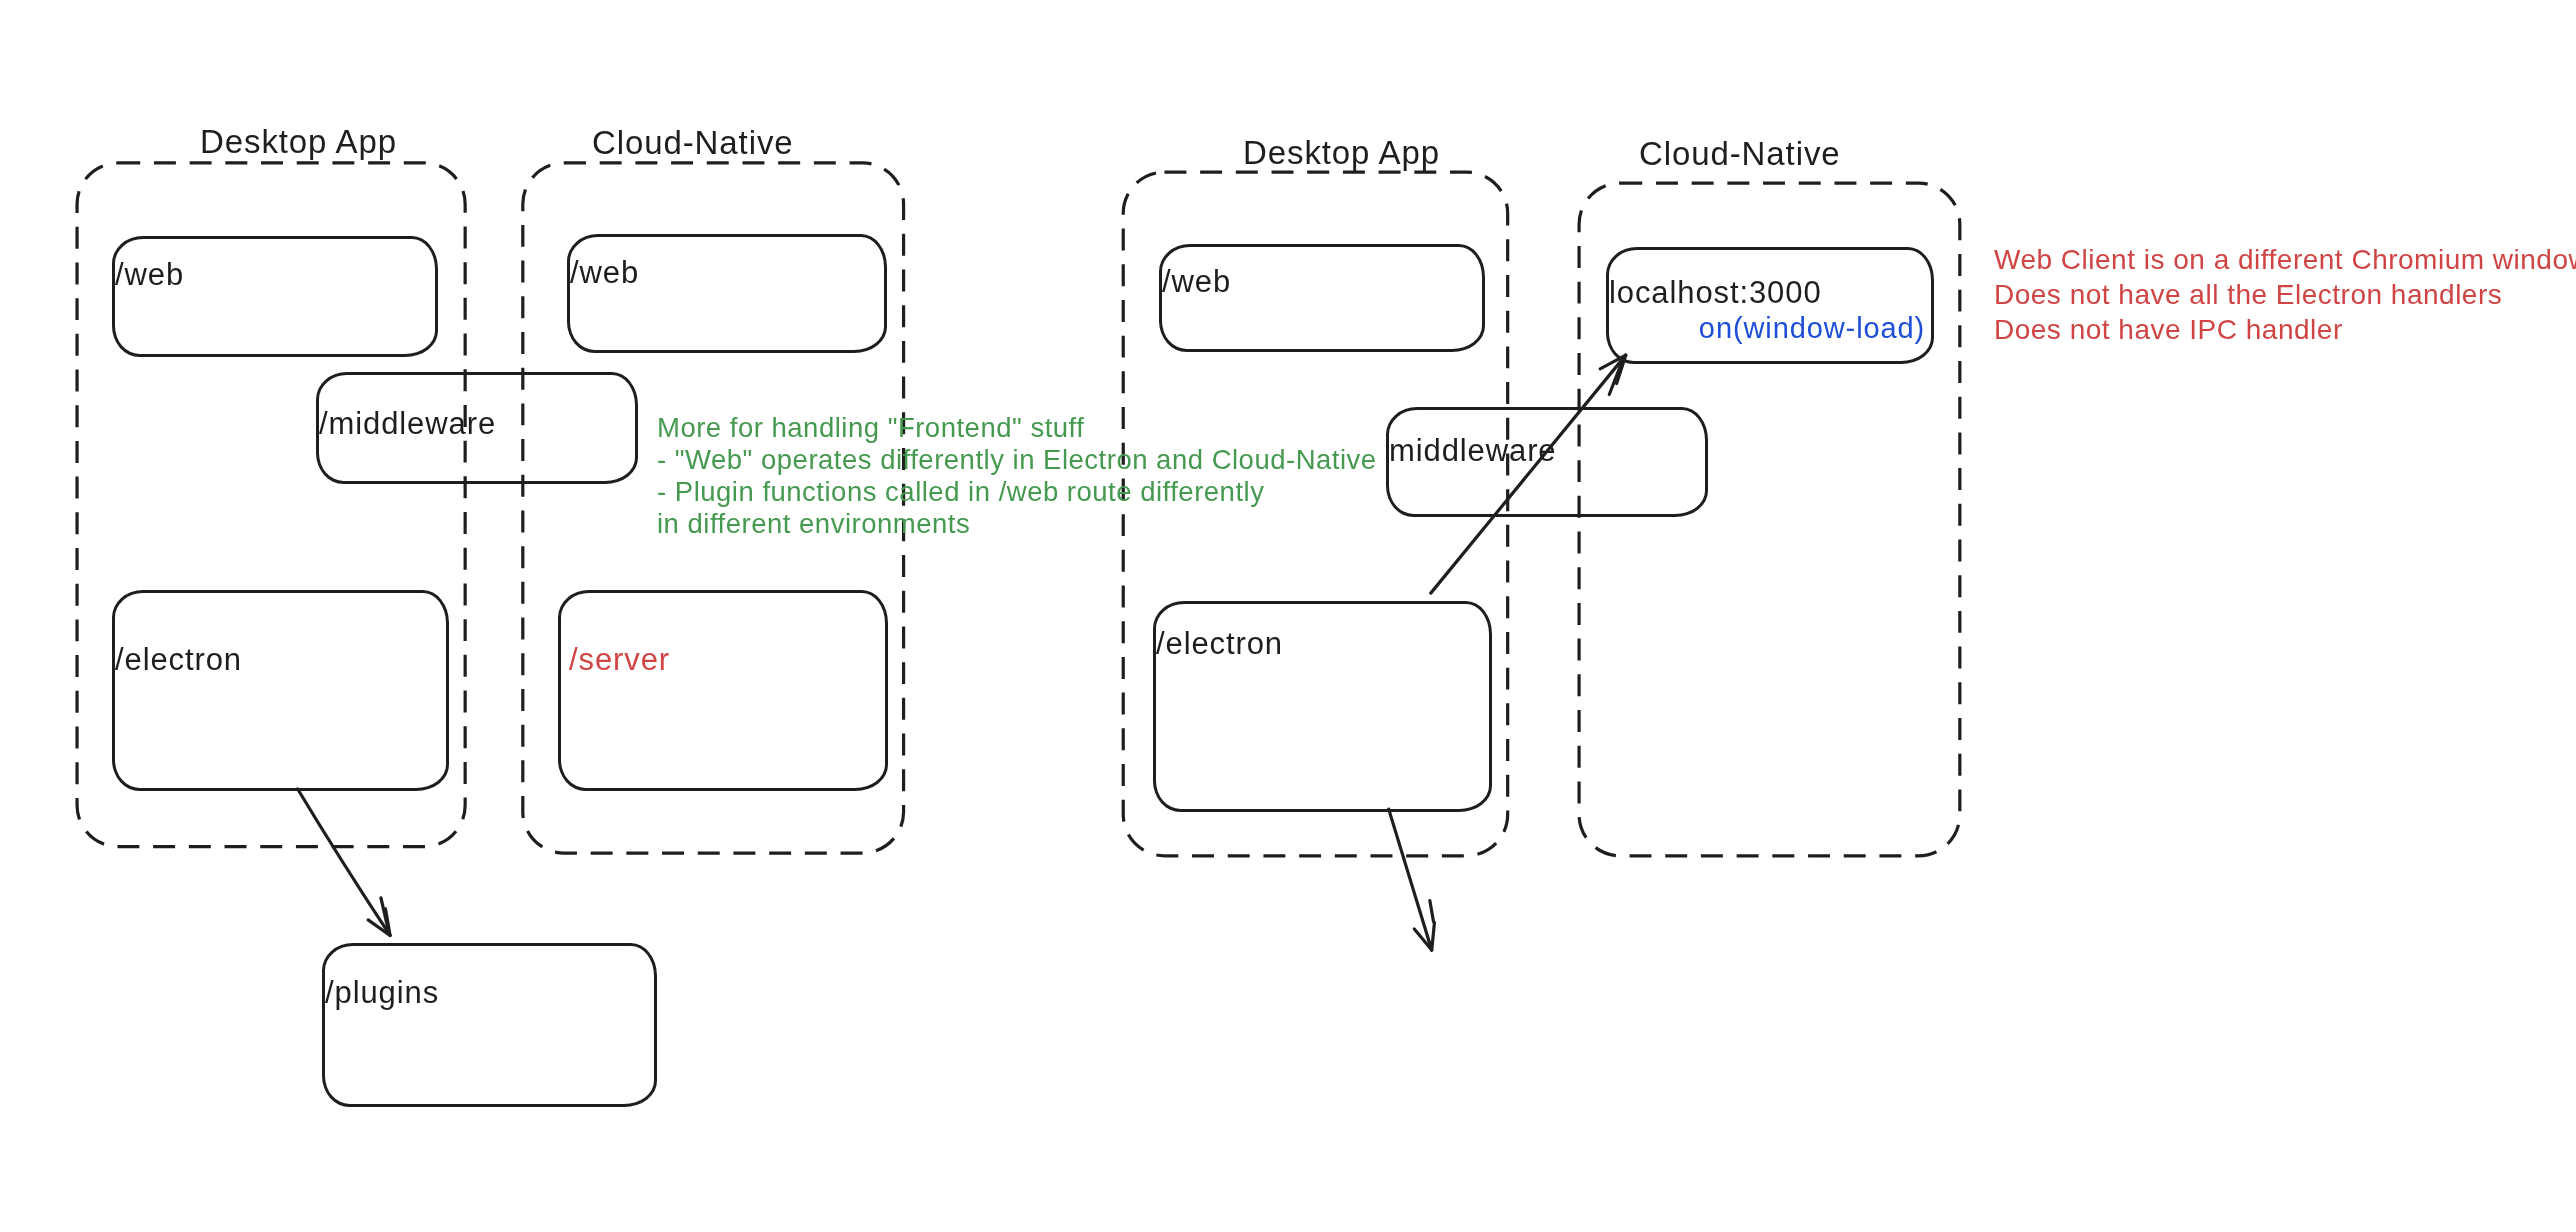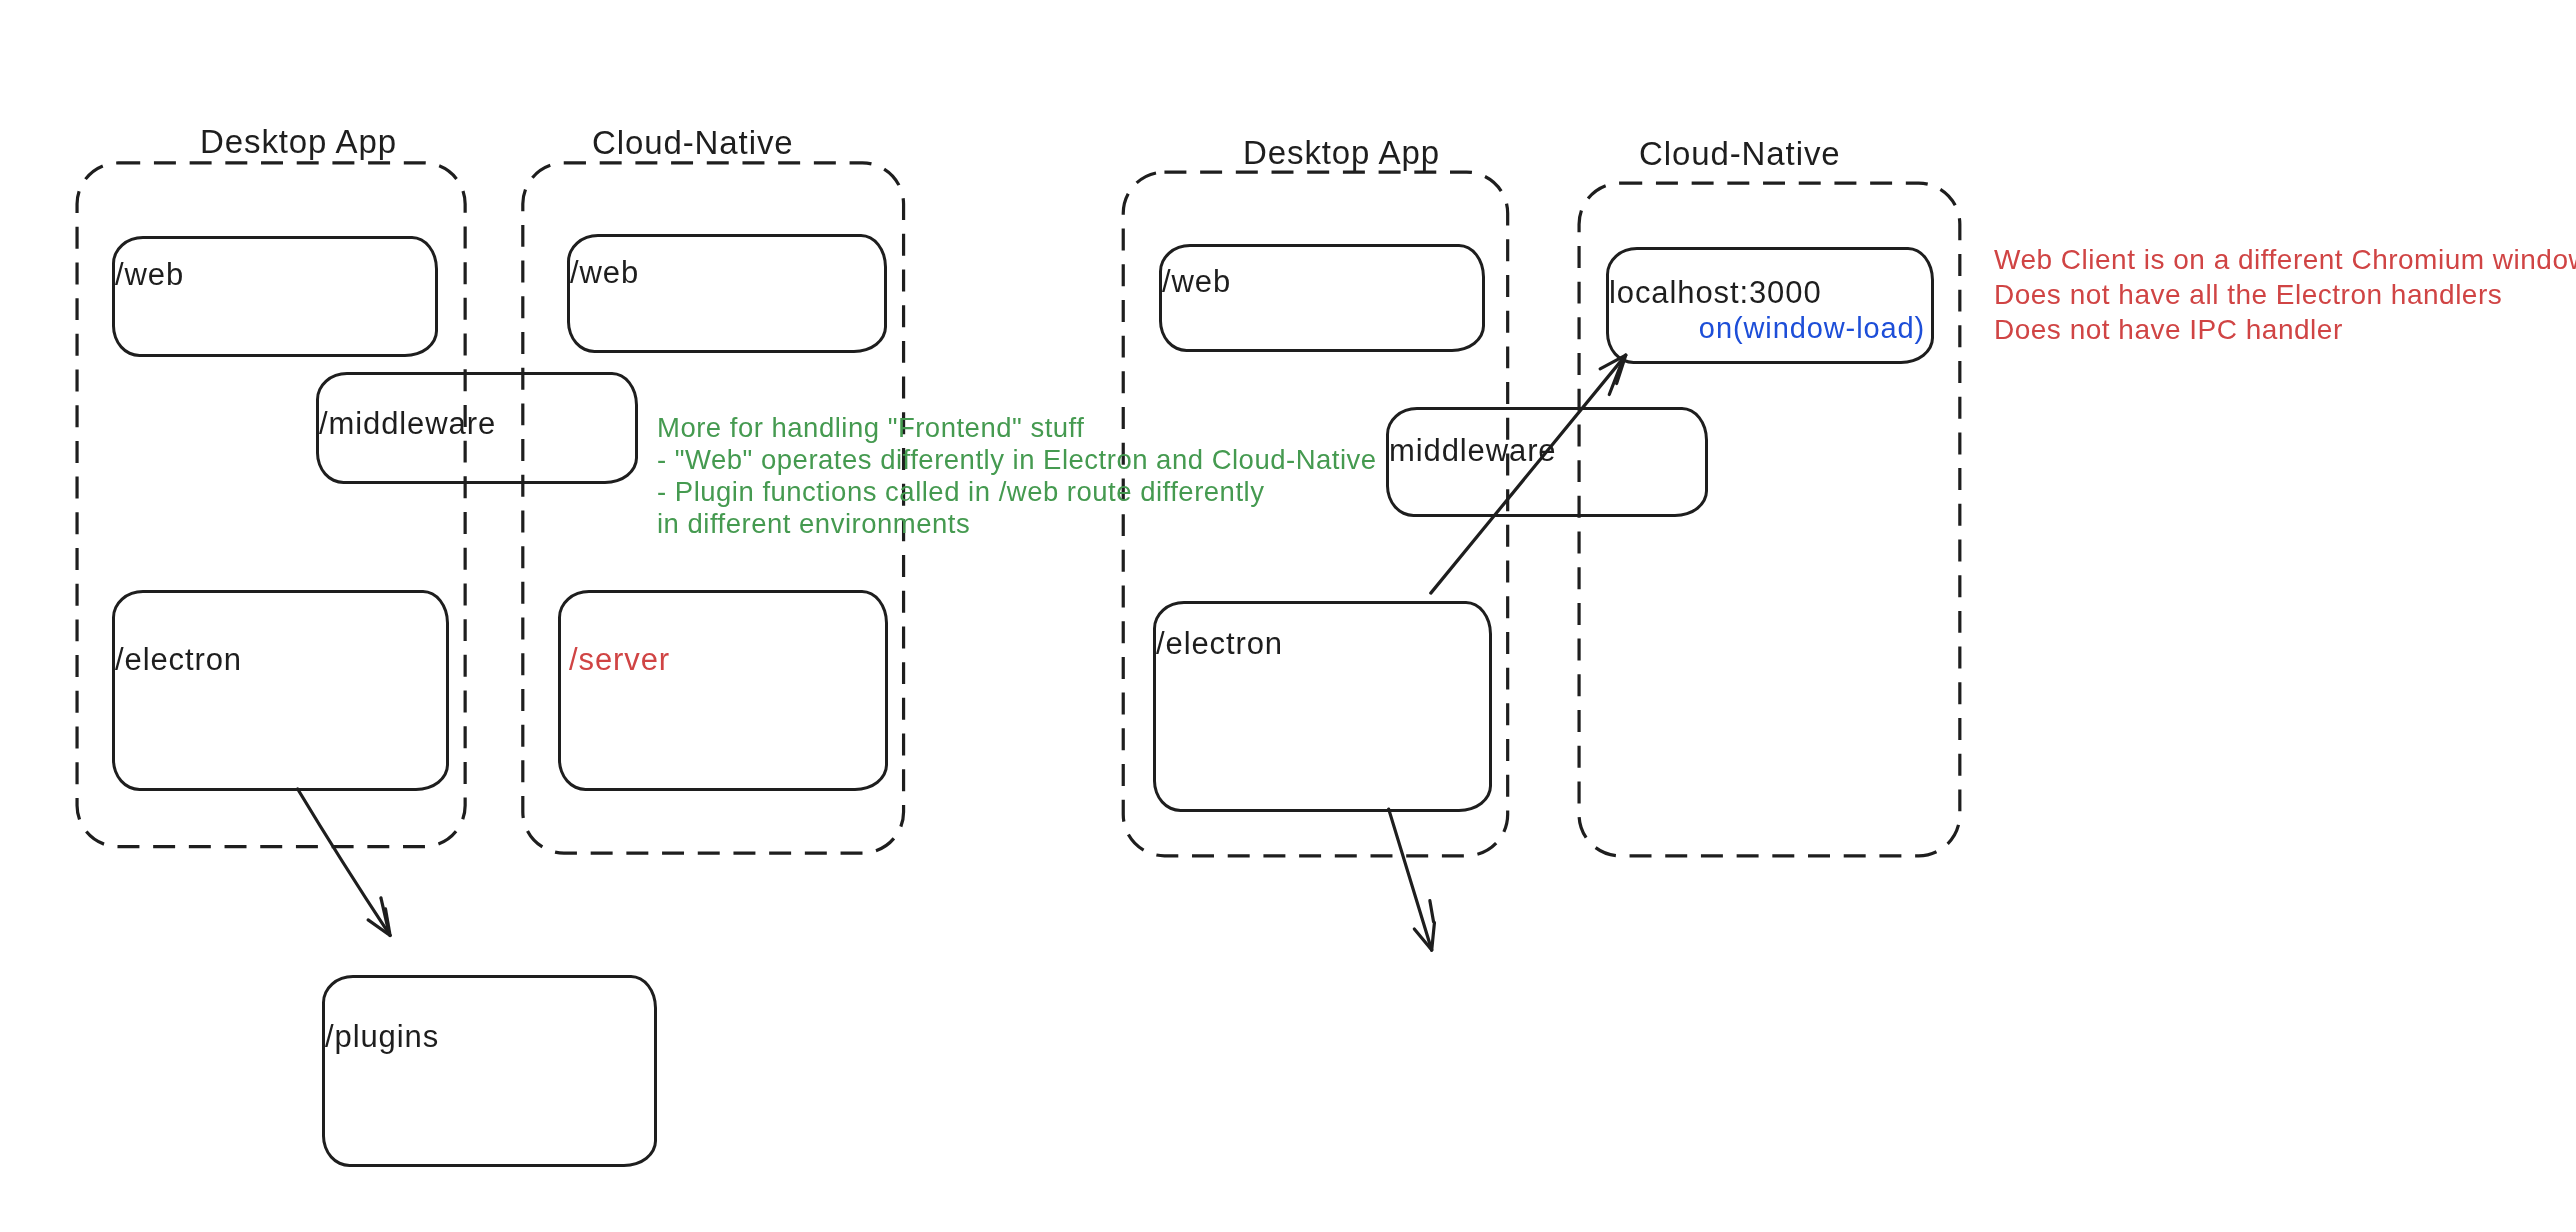--- a/index.html
+++ b/index.html
@@ -119,21 +119,21 @@
   </div>
 
   <div class="node" style="left:112px;top:590px;width:337px;height:201px;padding-top:49px;">
     <span>/electron</span>
   </div>
 
   <div class="node" style="left:558px;top:590px;width:330px;height:201px;padding-top:49px;">
     <span class="red-text">/server</span>
   </div>
 
-  <div class="node" style="left:322px;top:975px;width:335px;height:192px;padding-top:41px;">
+  <div class="node" style="left:322px;top:943px;width:335px;height:164px;padding-top:29px;">
     <span>/plugins</span>
   </div>
 
   <div class="node" style="left:1159px;top:244px;width:326px;height:108px;padding-top:16.5px;">
     <span>/web</span>
   </div>
 
   <div class="node" style="left:1606px;top:247px;width:328px;height:117px;padding-top:25px;">
     <span>localhost:3000</span>
     <span class="node-sub" style="top:62px;left:42px;">on(window-load)</span>

